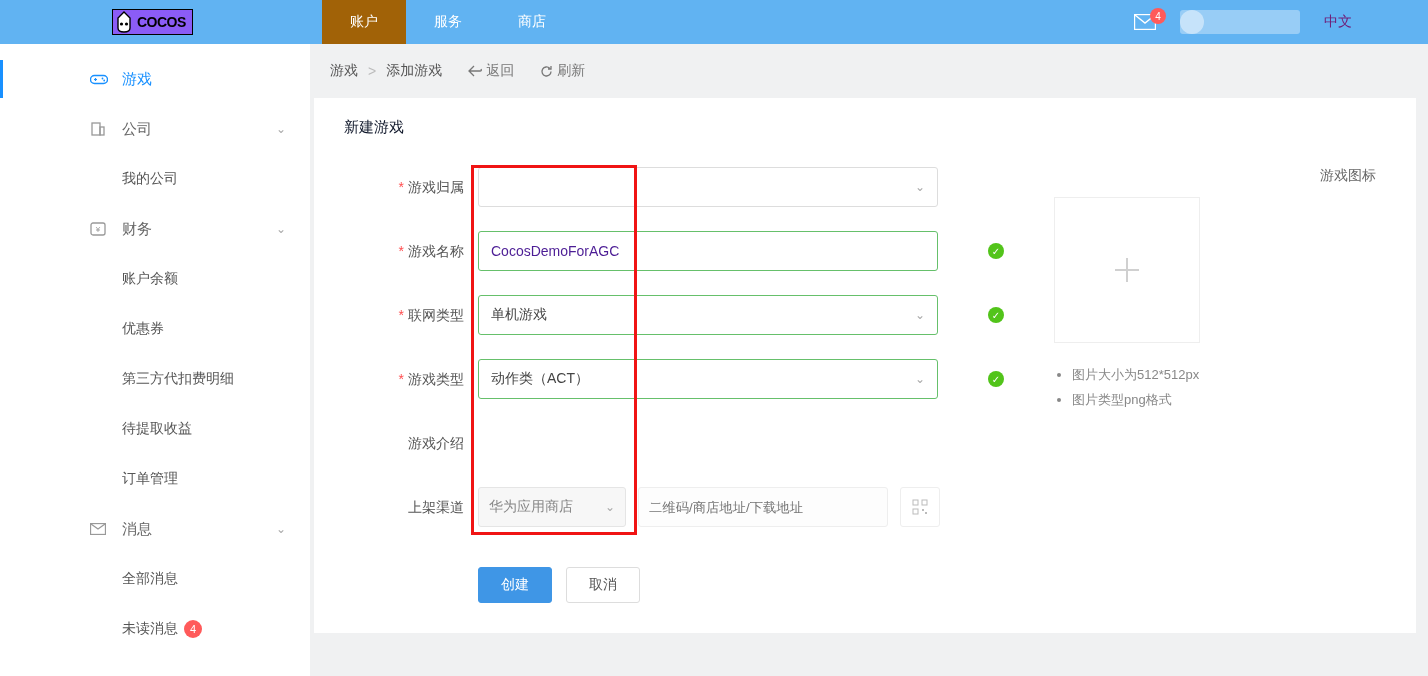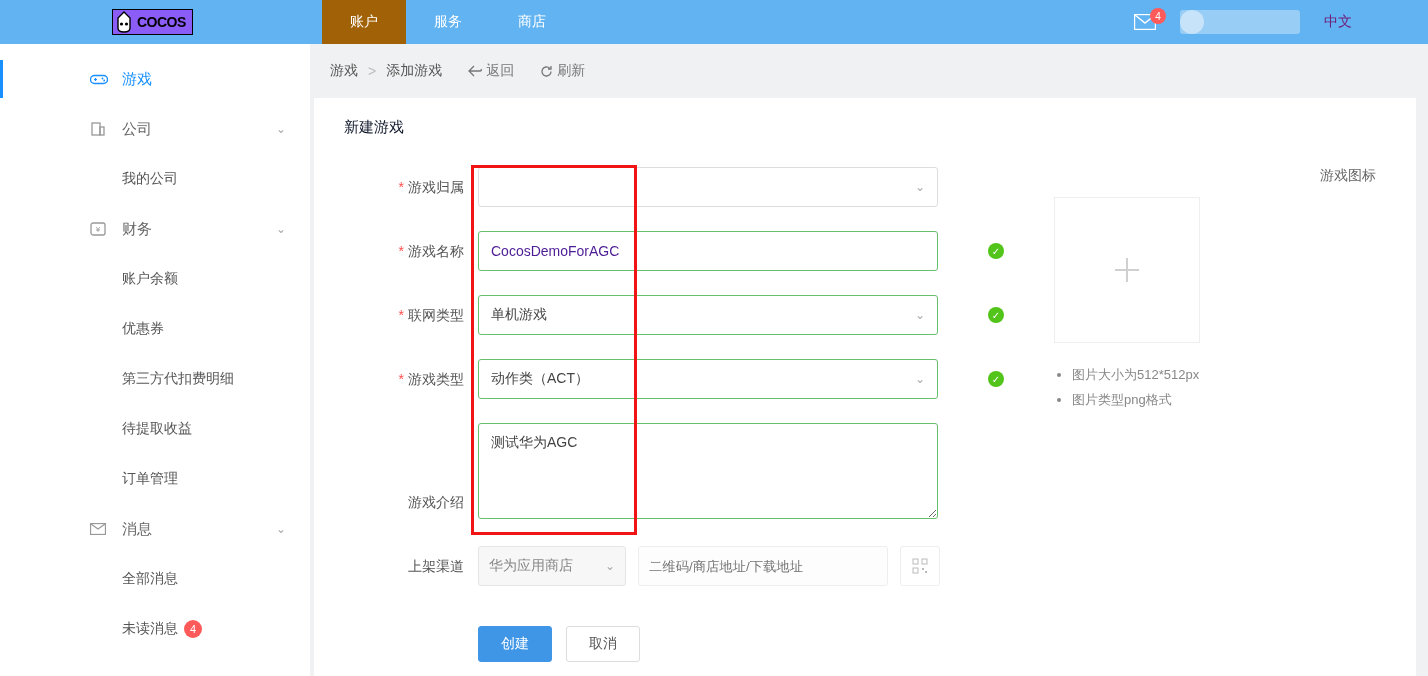--- a/index.html
+++ b/index.html
@@ -223,23 +223,20 @@
               <div class="selbox valid" style="color:#444">
                 <span>动作类（ACT）</span>
                 <span class="sel-caret">⌄</span>
               </div>
               <span class="valid-icon inside" style="right:10px">✓</span>
             </div>
           </div>
 
           <div class="form-row">
             <div class="form-label">游戏介绍</div>
-            <div class="form-ctrl">
-              <textarea class="txta" style="">测试华为AGC</textarea>
-            </div>
           </div>
 
           <div class="form-row channel-row">
             <div class="form-label">上架渠道</div>
             <div class="form-ctrl">
               <div class="channel-sel">
                 <span>华为应用商店</span>
                 <span class="sel-caret">⌄</span>
               </div>
               <input class="channel-input" placeholder="二维码/商店地址/下载地址" style="">

